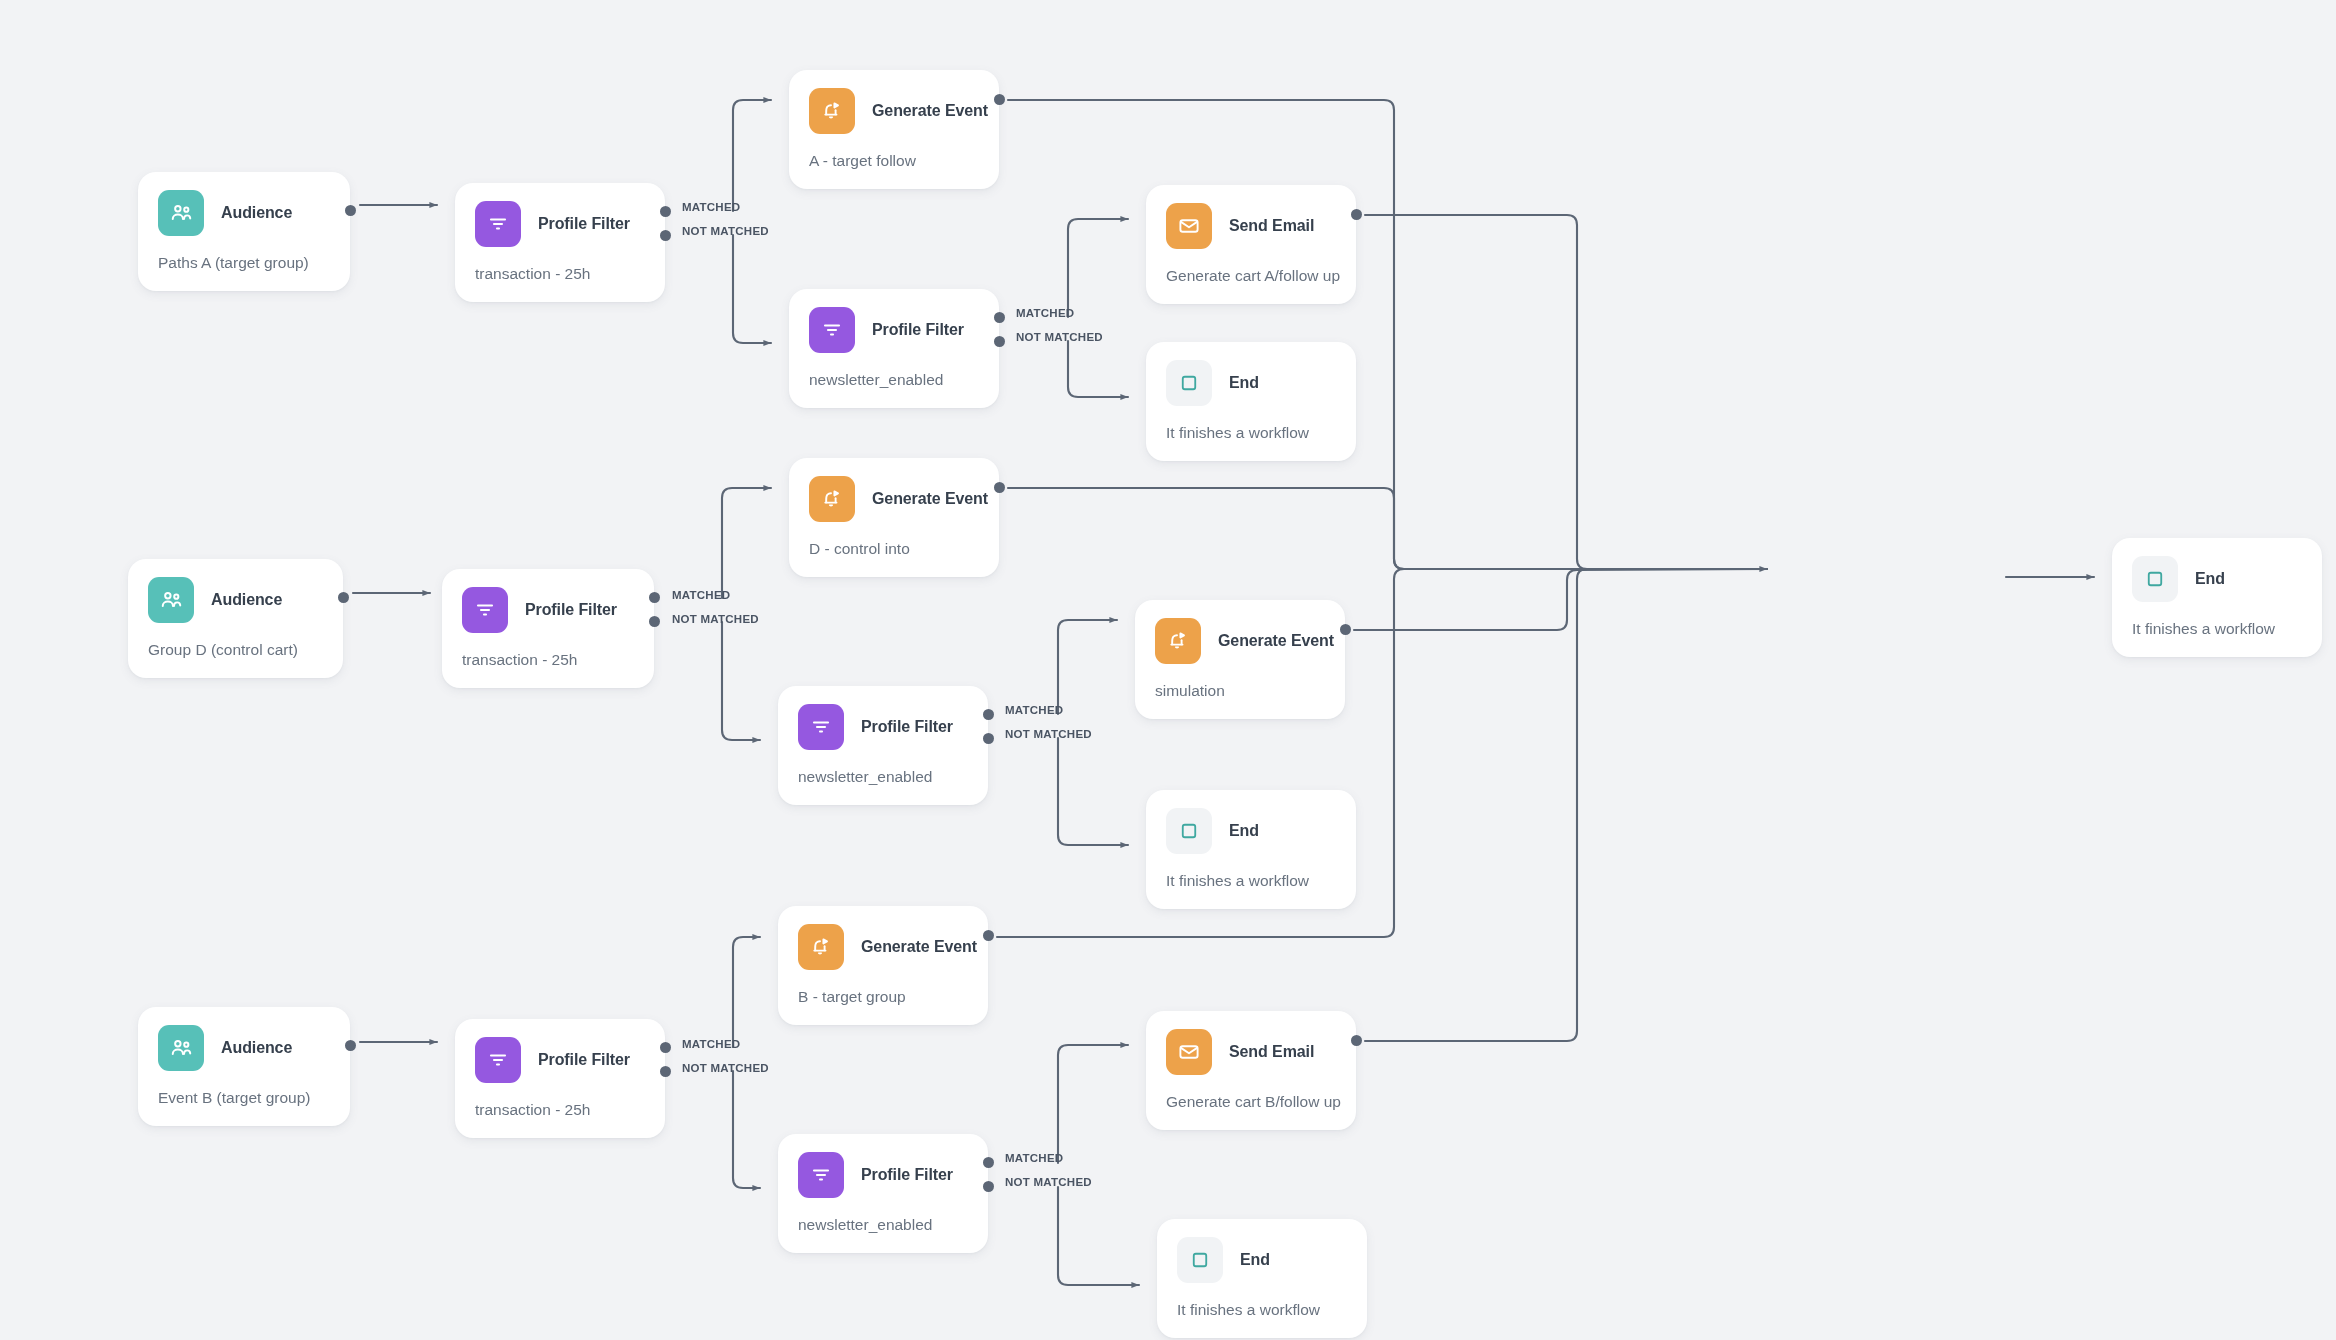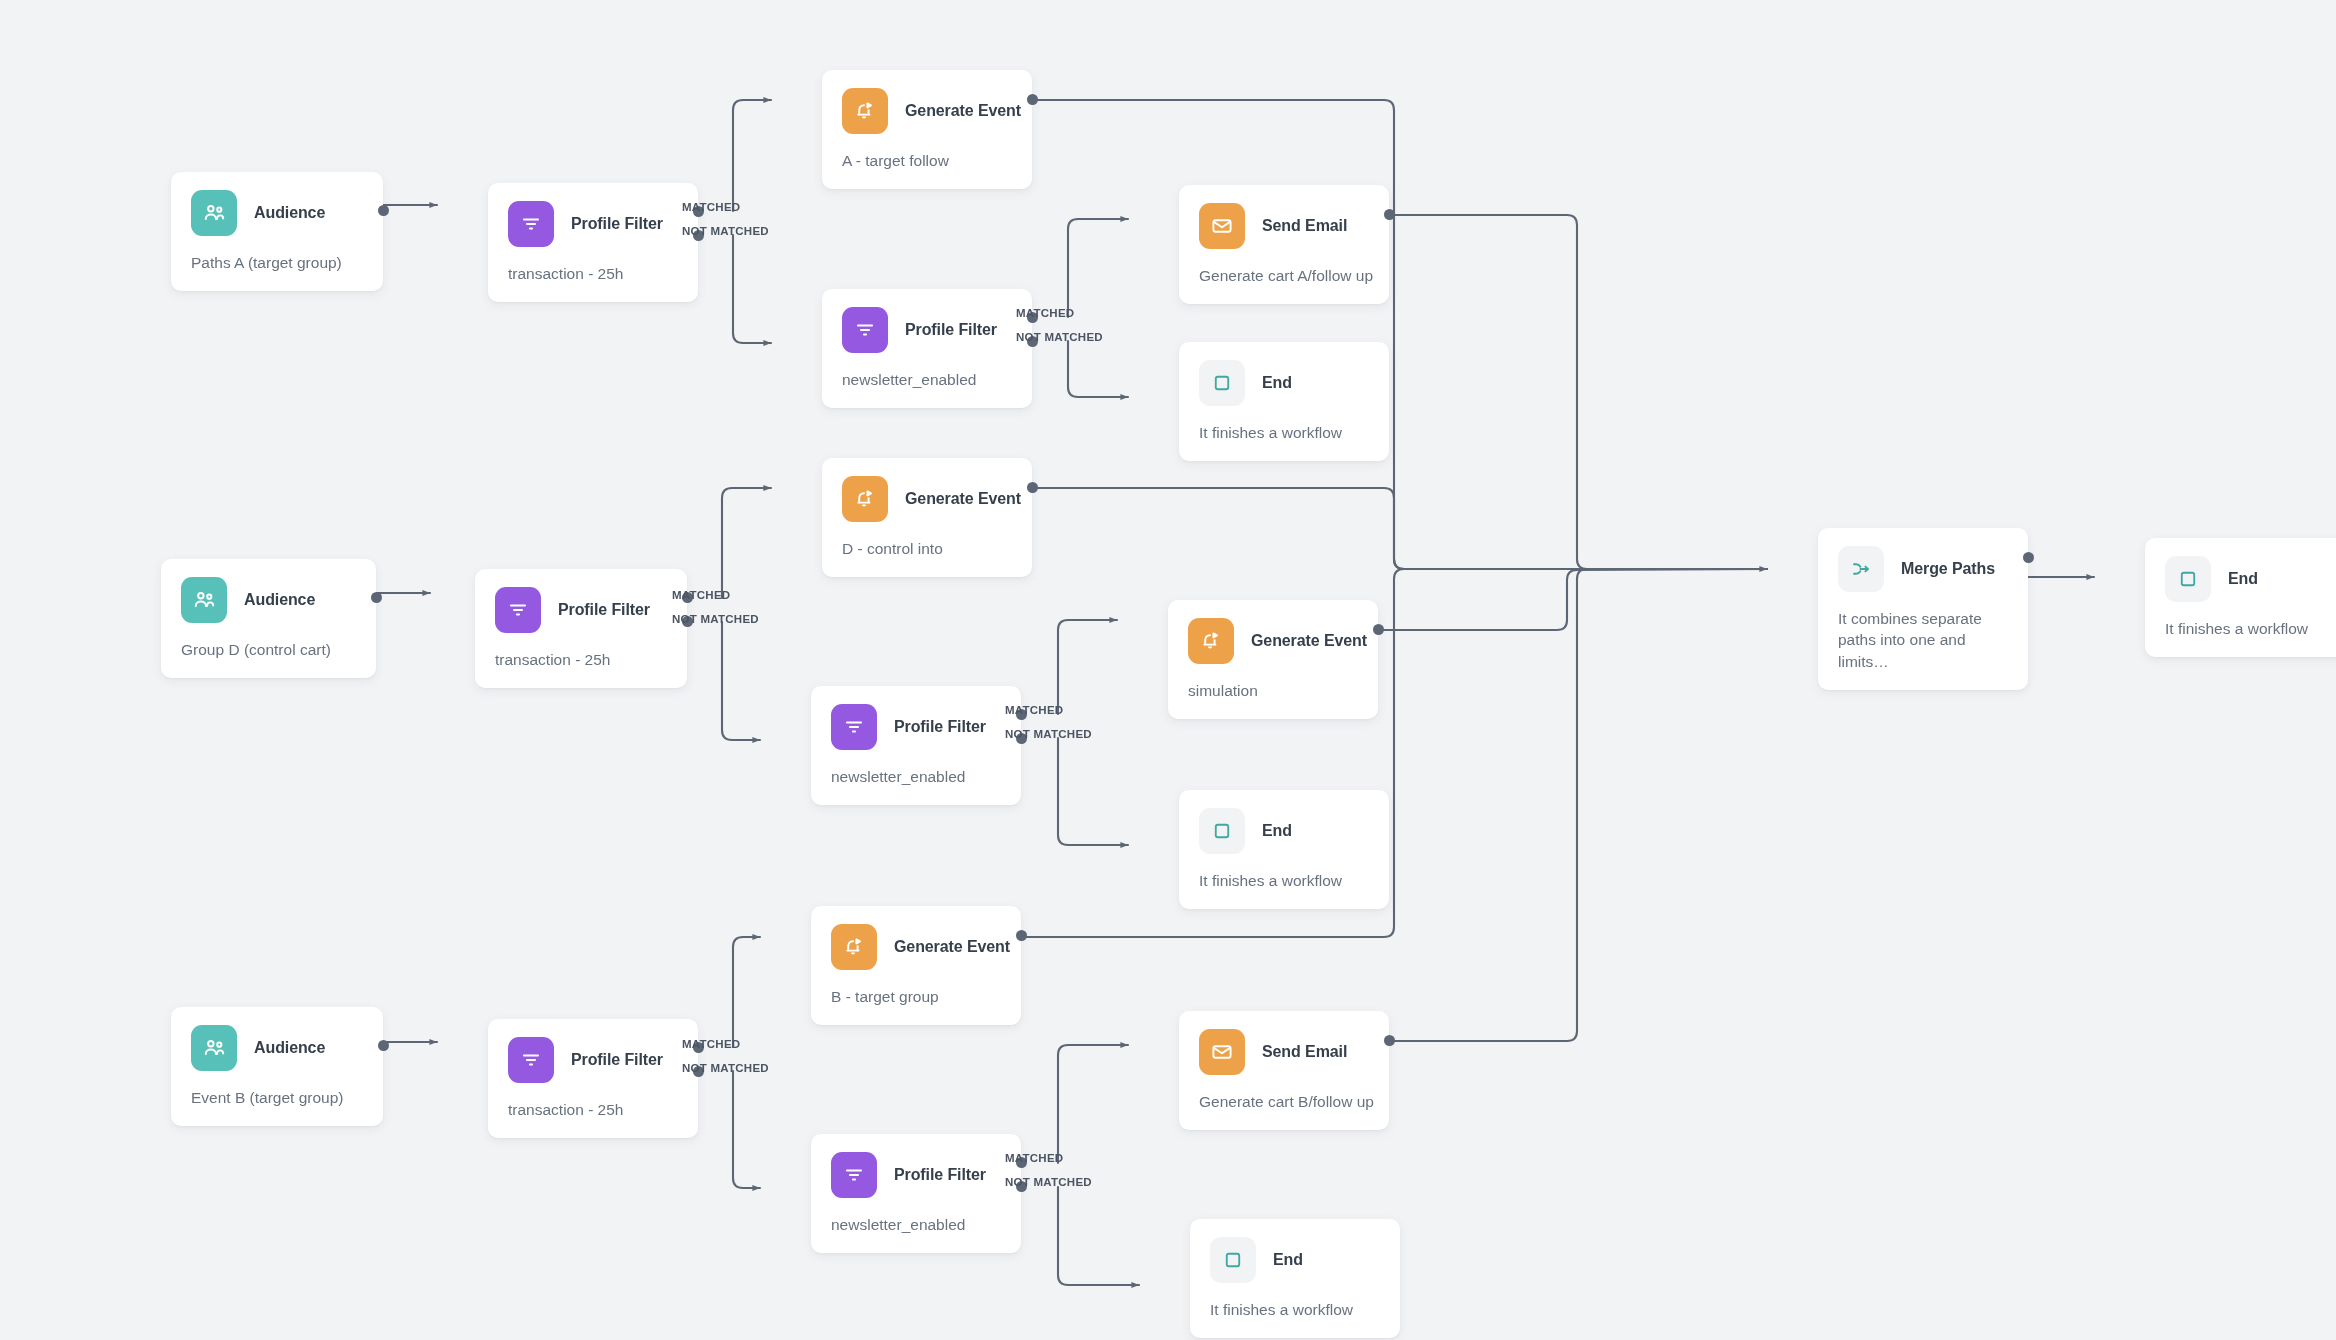--- a/index.html
+++ b/index.html
@@ -22,25 +22,24 @@
     position: absolute;
     left: 0;
     top: 0;
     width: 2336px;
     height: 1340px;
     pointer-events: none;
   }
   .node {
     position: absolute;
     background: #ffffff;
-    border-radius: 10px;
+    border-radius: 18px;
     box-sizing: border-box;
     box-shadow: 0 3px 10px rgba(100,112,130,0.10), 0 1px 2px rgba(100,112,130,0.06);
     padding: 18px 12px 18px 20px;
-    margin-left: 33px;
   }
   .node-head {
     display: flex;
     align-items: center;
     gap: 17px;
   }
   .node-icon {
     width: 46px;
     height: 46px;
     border-radius: 11px;
@@ -427,35 +426,20 @@
       <div class="node-icon icon-end">
         <svg width="22" height="22" viewBox="0 0 24 24" fill="none" stroke="#3fa8a0" stroke-width="2">
           <rect x="5.2" y="5.2" width="13.6" height="13.6" rx="2.2"></rect>
         </svg>
       </div>
       <div class="node-title">End</div>
     </div>
     <div class="node-sub">It finishes a workflow</div>
   </div>
 
-  <div class="node" style="left:1785px;top:528px;width:210px;">
-    <div class="node-head">
-      <div class="node-icon icon-merge">
-        <svg width="24" height="24" viewBox="0 0 24 24" fill="none" stroke="#3fa8a0" stroke-width="1.9" stroke-linecap="round" stroke-linejoin="round">
-          <path d="M5 7.2h2.2c2 0 3.4 1.3 4.2 2.6"></path>
-          <path d="M5 16.8h2.2c2 0 3.4-1.3 4.2-2.6"></path>
-          <path d="M11.4 12h6.6"></path>
-          <path d="M16.4 9.6 19 12l-2.6 2.4"></path>
-        </svg>
-      </div>
-      <div class="node-title">Merge Paths</div>
-    </div>
-    <div class="node-sub">It combines separate paths into one and limits…</div>
-    <div class="port" style="left:205px;top:24px;"></div>
-  </div>
 
   <div class="node" style="left:2112px;top:538px;width:210px;">
     <div class="node-head">
       <div class="node-icon icon-end">
         <svg width="22" height="22" viewBox="0 0 24 24" fill="none" stroke="#3fa8a0" stroke-width="2">
           <rect x="5.2" y="5.2" width="13.6" height="13.6" rx="2.2"></rect>
         </svg>
       </div>
       <div class="node-title">End</div>
     </div>

